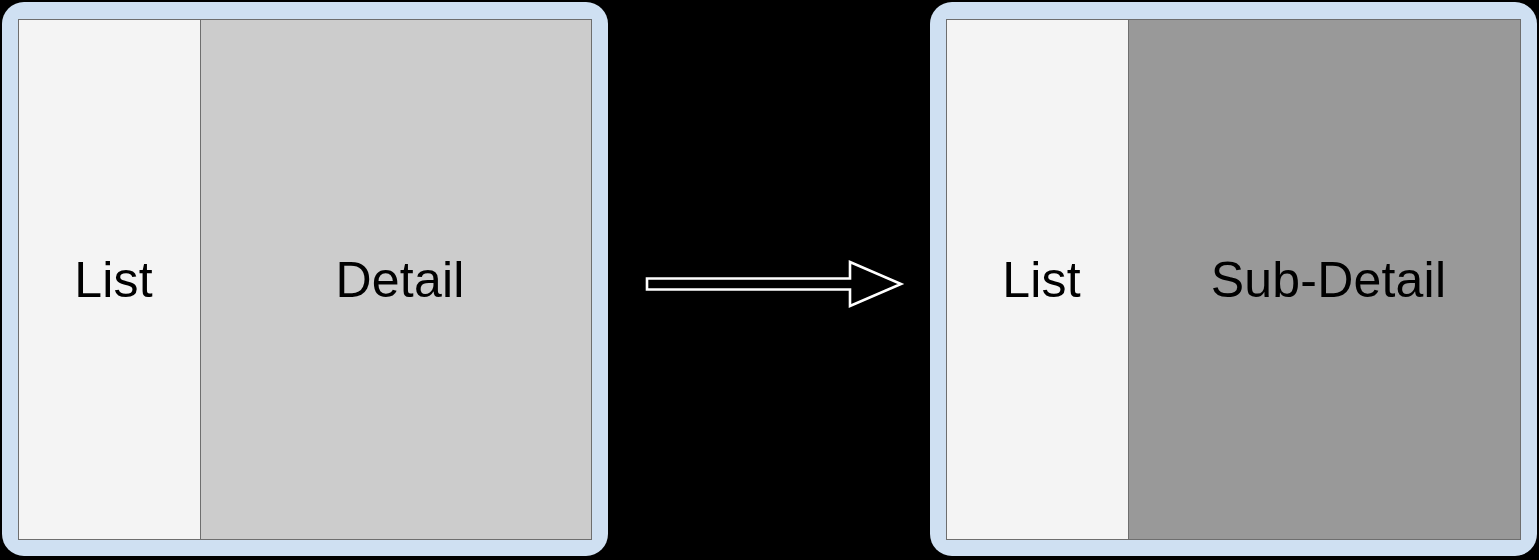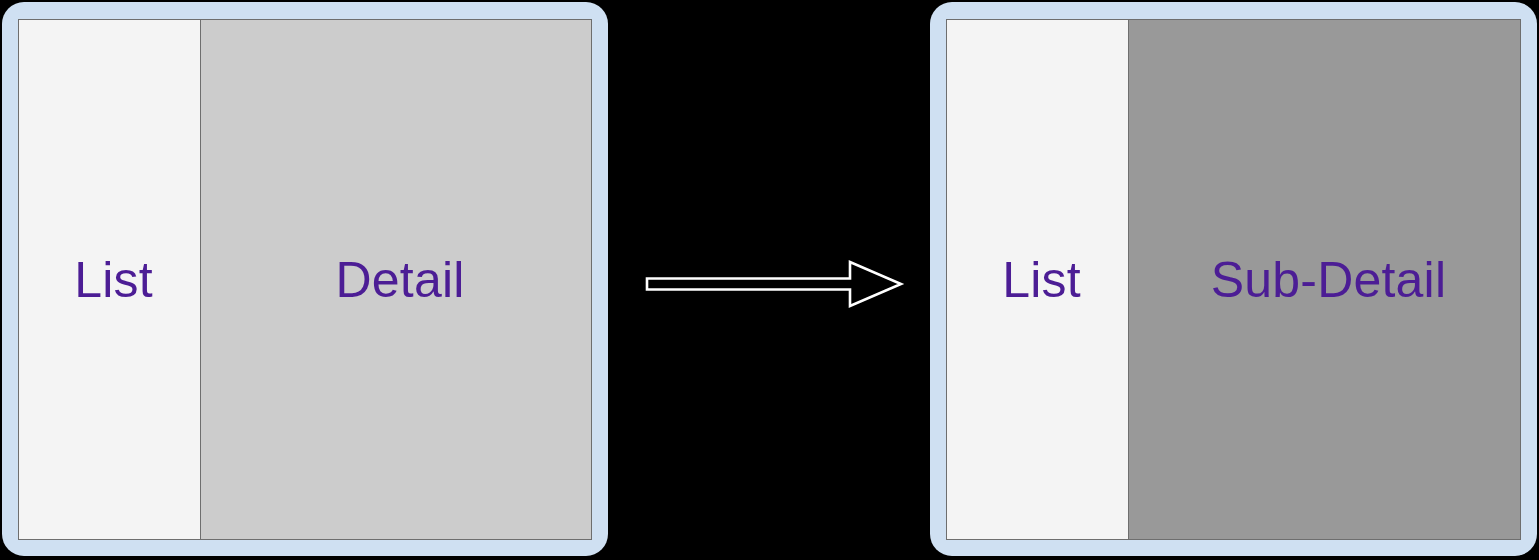--- a/index.html
+++ b/index.html
@@ -47,21 +47,21 @@
     align-items: center;
     justify-content: center;
     box-sizing: border-box;
     height: 100%;
   }
 
   .pane-label {
     font-family: "Liberation Sans", sans-serif;
     font-size: 50px;
     line-height: 1;
-    color: #4c1d95;
+    color: #000000;
     white-space: nowrap;
     letter-spacing: 0.2px;
     margin-left: 8px;
   }
 
   
   .pane-list {
     background: #f4f4f4;
     flex: 0 0 182px;
     border-right: 1.5px solid #6e6e6e;

